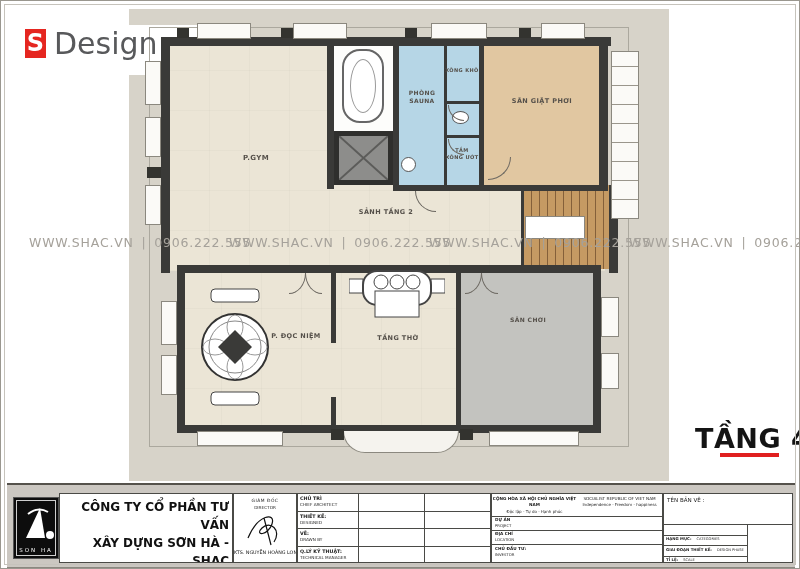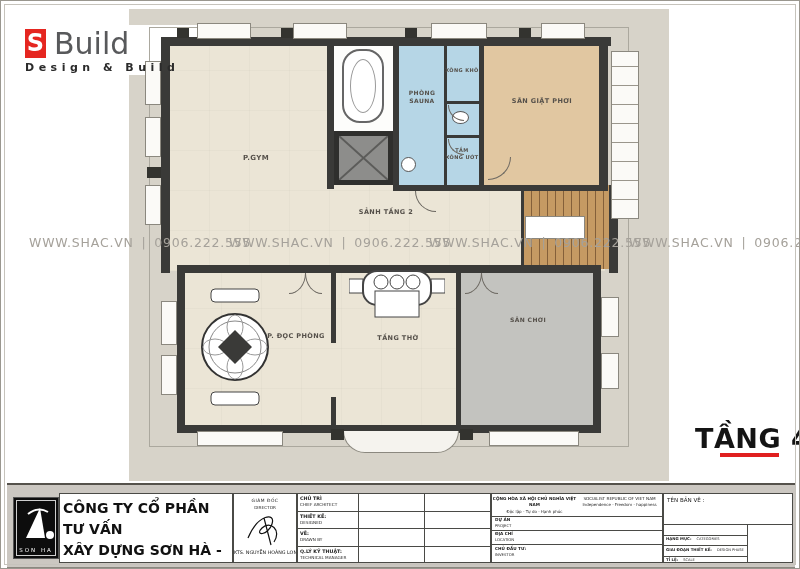--- a/index.html
+++ b/index.html
@@ -30,42 +30,41 @@
   .brand-gray{color:#58595b;font-size:30px;line-height:29px;font-weight:400;margin-left:4px;}
   .tagline{font-size:11px;letter-spacing:4.5px;color:#2b2b2b;font-weight:600;margin-top:3px;}
   
   .floor-title{font-size:27px;font-weight:800;color:#141414;letter-spacing:.5px;white-space:nowrap;}
   .red-bar{background:#e01f1f;}
   
   .tband{background:#cbc7c1;border-top:2px solid #55524c;border-bottom:1px solid #8a877f;}
   .cell{position:absolute;background:#fff;border:1px solid #4a4a46;box-sizing:border-box;overflow:hidden;}
   .tb-vi{font-size:4.8px;color:#1c1c1c;font-weight:700;line-height:1.5;}
   .tb-en{font-size:4.2px;color:#2a2a2a;line-height:1.4;}
-  .company-name{font-size:14px;font-weight:bold;color:#111;text-align:left;line-height:1.5;}
+  .company-name{font-size:12px;font-weight:bold;color:#111;text-align:right;line-height:1.5;}
   .company-line{font-size:6px;color:#222;line-height:1.55;}
   .grid-row{display:flex;border-bottom:1px solid #4a4a46;height:17.5px;box-sizing:border-box;}
   .grid-label{width:62px;border-right:1px solid #4a4a46;padding:1px 2px;box-sizing:border-box;}
   .grid-cellv{width:66px;border-right:1px solid #4a4a46;box-sizing:border-box;}
   .meta-row{border-bottom:1px solid #4a4a46;padding:0 2px;height:10.5px;box-sizing:border-box;}
 </style>
 </head>
 <body>
 
 <div id="app">
   <div class="frame"></div>
 
   <div class="abs sheet" style="left:128px;top:8px;width:540px;height:472px;"></div>
   <div class="abs" style="left:0;top:24px;width:206px;height:50px;background:#fff;"></div>
 
   <div class="abs" style="left:24px;top:28px;z-index:10;">
     <div class="logo-row">
       <span class="s-block">S</span>
-      <span class="brand-gray">Build</span>
-    </div>
-    <div class="tagline">Design &amp; Build</div>
+      <span class="brand-gray">Design</span>
+    </div>
   </div>
 
   <div class="abs" style="left:148px;top:26px;width:478px;height:418px;border:1px solid #aba89e;"></div>
 
   <div class="abs cream" style="left:168px;top:44px;width:436px;height:226px;"></div>
 
   <div class="abs" style="left:333px;top:42px;width:59px;height:88px;background:#fdfdfb;"></div>
   <div class="abs" style="left:341px;top:48px;width:42px;height:74px;border:2px solid #666;border-radius:18px;background:#fff;box-sizing:border-box;">
     <div style="position:absolute;left:6px;top:8px;width:24px;height:52px;border:1px solid #999;border-radius:50%;"></div>
   </div>
@@ -140,21 +139,21 @@
     <rect x="26" y="22" width="44" height="26" fill="#fff" stroke="#444"></rect>
   </svg>
 
   <div class="abs rlabel" style="left:210px;top:153px;width:90px;font-size:7px;">P.GYM</div>
   <div class="abs rlabel" style="left:398px;top:88px;width:46px;font-size:6px;">PHÒNG SAUNA</div>
   <div class="abs rlabel small" style="left:444px;top:66px;width:34px;">XÔNG KHÔ</div>
   <div class="abs rlabel small" style="left:444px;top:146px;width:34px;">TẮM</div>
   <div class="abs rlabel small" style="left:444px;top:153px;width:34px;">XÔNG ƯỚT</div>
   <div class="abs rlabel" style="left:495px;top:96px;width:92px;">SÂN GIẶT PHƠI</div>
   <div class="abs rlabel" style="left:340px;top:207px;width:90px;">SẢNH TẦNG 2</div>
-  <div class="abs rlabel" style="left:250px;top:331px;width:90px;">P. ĐỌC PHÒNG</div>
+  <div class="abs rlabel" style="left:250px;top:331px;width:90px;">P. ĐỌC NIỆM</div>
   <div class="abs rlabel" style="left:352px;top:333px;width:90px;">TẦNG THỜ</div>
   <div class="abs rlabel" style="left:482px;top:315px;width:90px;font-size:6px;">SÂN CHƠI</div>
 
   <div class="abs winframe" style="left:196px;top:22px;width:54px;height:16px;"></div>
   <div class="abs winframe" style="left:292px;top:22px;width:54px;height:16px;"></div>
   <div class="abs winframe" style="left:430px;top:22px;width:56px;height:16px;"></div>
   <div class="abs winframe" style="left:540px;top:22px;width:44px;height:16px;"></div>
   <div class="abs nub" style="left:176px;top:27px;width:12px;height:10px;"></div>
   <div class="abs nub" style="left:280px;top:27px;width:12px;height:10px;"></div>
   <div class="abs nub" style="left:404px;top:27px;width:12px;height:10px;"></div>
@@ -189,21 +188,21 @@
       <svg width="44" height="40" style="position:absolute;left:6px;top:6px;">
         <polygon points="6,34 20,4 25,34" fill="#fff"></polygon>
         <circle cx="30" cy="31" r="4" fill="#fff"></circle>
         <path d="M8,10 Q18,2 28,8" stroke="#fff" stroke-width="2" fill="none"></path>
       </svg>
       <div style="position:absolute;left:0;bottom:5px;width:100%;text-align:center;color:#fff;font-size:5.5px;letter-spacing:2px;">SON HA</div>
     </div>
 
     <div class="cell" style="left:52px;top:8px;width:174px;height:70px;padding:4px 3px;">
       <div class="company-name">CÔNG TY CỔ PHẦN TƯ VẤN</div>
-      <div class="company-name">XÂY DỰNG SƠN HÀ - DRAWN</div>
+      <div class="company-name">XÂY DỰNG SƠN HÀ - SHAC</div>
       <div style="height:3px;"></div>
       <div class="company-line">SỐ 318-319 ĐƯỜNG 22 KHU ĐÔ THỊ WATERFRONT</div>
       <div class="company-line">P.VĨNH NIỆM - Q.LÊ CHÂN - TP.HẢI PHÒNG</div>
       <div class="company-line">ĐT : 0225.2222.555 - 0916.222.555 - 0906.222.555</div>
       <div class="company-line">WEB : WWW.SHAC.VN - EMAIL : SONHA@SHAC.VN</div>
     </div>
 
     <div class="cell" style="left:226px;top:8px;width:64px;height:70px;text-align:center;">
       <div class="tb-vi" style="margin-top:4px;font-weight:400;font-size:4.4px;letter-spacing:.5px;">GIÁM ĐỐC</div>
       <div class="tb-en" style="font-size:4.2px;">DIRECTOR</div>

